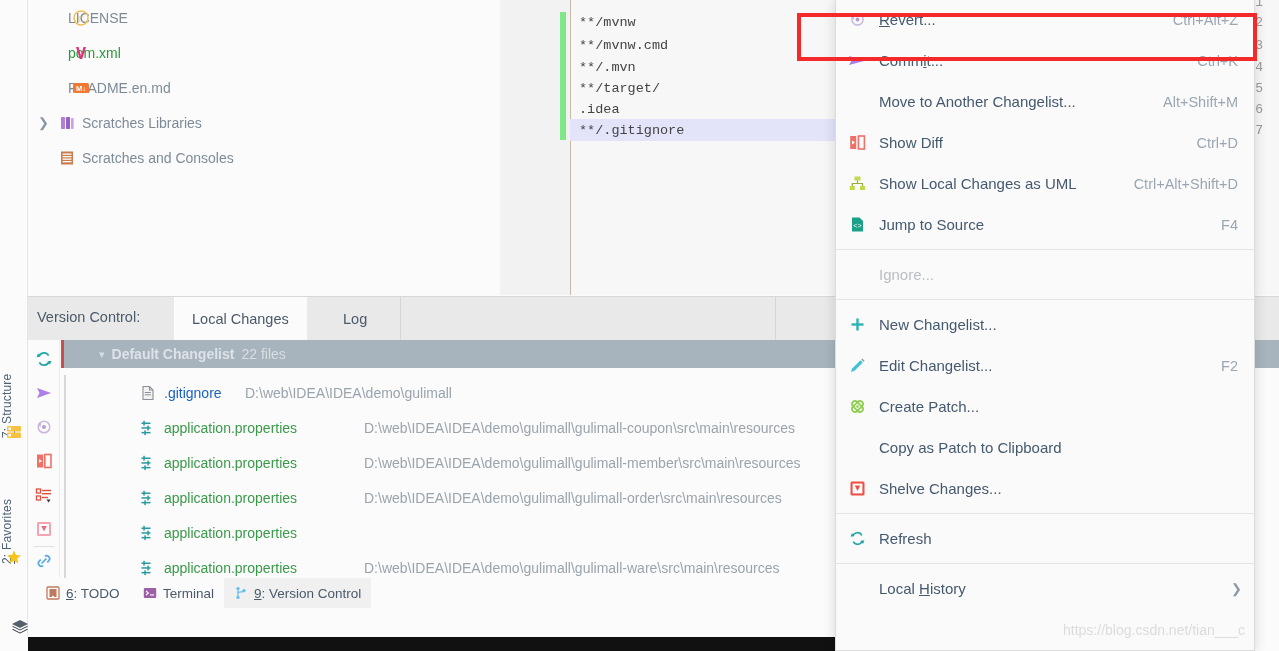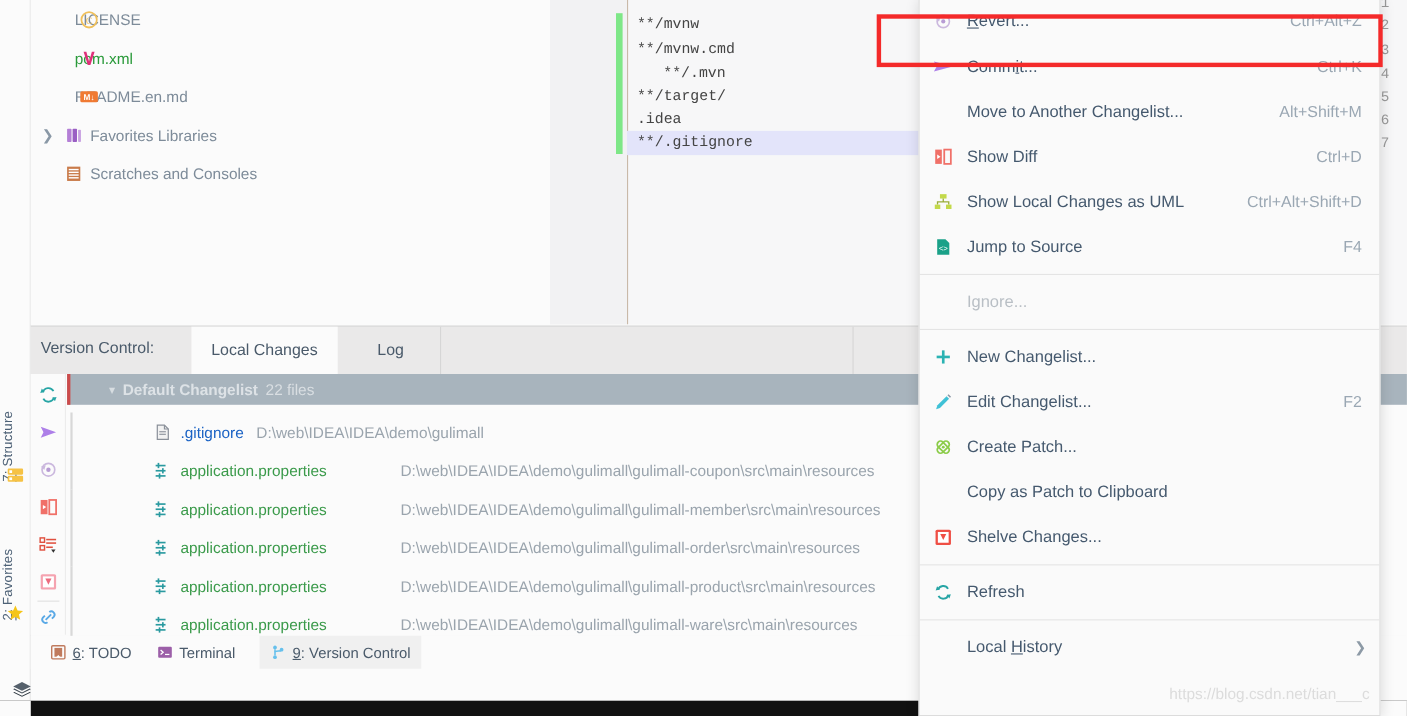--- a/index.html
+++ b/index.html
@@ -239,21 +239,21 @@
     </div>
 
 
     <div class="tree-row indent0">
       <span class="chev" style="left:10px;">❯</span>
       <svg class="ticon" style="left:30px;" viewBox="0 0 18 18">
         <rect x="3" y="3" width="4" height="12" rx="0.7" fill="#b47fd6"></rect>
         <rect x="8" y="3" width="4" height="12" rx="0.7" fill="#9a5fc4"></rect>
         <rect x="13" y="4" width="2.6" height="11" rx="0.7" fill="#c9a3e2"></rect>
       </svg>
-      <span class="tlabel" style="color:#7d8b99;margin-left:28px;">Favorites Libraries</span>
+      <span class="tlabel" style="color:#7d8b99;margin-left:28px;">Scratches Libraries</span>
     </div>
 
     <div class="tree-row indent0">
       <svg class="ticon" style="left:30px;" viewBox="0 0 18 18">
         <rect x="3" y="2.5" width="12" height="13" fill="#c97b4a"></rect>
         <rect x="4.5" y="4.5" width="9" height="1.3" fill="#fff"></rect>
         <rect x="4.5" y="7" width="9" height="1.3" fill="#fff"></rect>
         <rect x="4.5" y="9.5" width="9" height="1.3" fill="#fff"></rect>
         <rect x="4.5" y="12" width="9" height="1.3" fill="#fff"></rect>
       </svg>
@@ -272,21 +272,21 @@
     <div class="gutter-line" style="top:-5px;">11</div>
     <div class="gutter-line" style="top:15px;">12</div>
     <div class="gutter-line" style="top:38px;">13</div>
     <div class="gutter-line" style="top:60px;">14</div>
     <div class="gutter-line" style="top:81px;">15</div>
     <div class="gutter-line" style="top:102px;">16</div>
     <div class="gutter-line" style="top:123px;">17</div>
 
     <div class="code-line" style="top:15px;">**/mvnw</div>
     <div class="code-line" style="top:38px;">**/mvnw.cmd</div>
-    <div class="code-line" style="top:60px;margin-left:24px;">**/.mvn</div>
+    <div class="code-line" style="top:60px;">**/.mvn</div>
     <div class="code-line" style="top:81px;">**/target/</div>
     <div class="code-line" style="top:102px;">.idea</div>
     <div class="code-line" style="top:123px;">**/.gitignore</div>
   </div>
 
   <div class="vc-tabbar">
     <div class="vc-title">Version Control:</div>
     <div class="vc-tab active" style="left:146px;">
       <span>Local Changes</span>
     </div>
@@ -349,21 +349,21 @@
 
     <div class="file-row" style="top:35px;">
       <div class="fleft"></div>
       <svg class="ficon" viewBox="0 0 16 16">
         <path d="M3 1.5 h6.5 L13 5 v9.5 H3 Z" fill="#f2f2f2" stroke="#8a9099" stroke-width="1.1"></path>
         <path d="M9.5 1.5 v3.5 H13" fill="none" stroke="#8a9099" stroke-width="1.1"></path>
         <rect x="4.8" y="7" width="6" height="1" fill="#8a9099"></rect>
         <rect x="4.8" y="9.3" width="6" height="1" fill="#8a9099"></rect>
       </svg>
       <span class="fname mod">.gitignore</span>
-      <span class="fpath" style="left:172px;text-align:right;">D:\web\IDEA\IDEA\demo\gulimall</span>
+      <span class="fpath" style="left:184px;text-align:right;">D:\web\IDEA\IDEA\demo\gulimall</span>
     </div>
 
     <div class="file-row" style="top:70px;">
       <div class="fleft"></div>
       <svg class="ficon" viewBox="0 0 16 16">
         <rect x="1.5" y="2.5" width="9" height="1.5" fill="#2a9aa0"></rect>
         <rect x="1.5" y="7.2" width="9" height="1.5" fill="#2a9aa0"></rect>
         <rect x="1.5" y="11.9" width="9" height="1.5" fill="#2a9aa0"></rect>
         <rect x="3.3" y="0.8" width="1.5" height="4.8" fill="#2a9aa0"></rect>
         <rect x="7.3" y="5.6" width="1.5" height="4.8" fill="#2a9aa0"></rect>
@@ -405,21 +405,20 @@
       <div class="fleft"></div>
       <svg class="ficon" viewBox="0 0 16 16">
         <rect x="1.5" y="2.5" width="9" height="1.5" fill="#2a9aa0"></rect>
         <rect x="1.5" y="7.2" width="9" height="1.5" fill="#2a9aa0"></rect>
         <rect x="1.5" y="11.9" width="9" height="1.5" fill="#2a9aa0"></rect>
         <rect x="3.3" y="0.8" width="1.5" height="4.8" fill="#2a9aa0"></rect>
         <rect x="7.3" y="5.6" width="1.5" height="4.8" fill="#2a9aa0"></rect>
         <rect x="4.3" y="10.3" width="1.5" height="4.8" fill="#2a9aa0"></rect>
       </svg>
       <span class="fname add">application.properties</span>
-      <span class="fpath" style="left:303px;">D:\web\IDEA\IDEA\demo\gulimall\gulimall-product\src\main\resources</span>
     </div>
 
     <div class="file-row" style="top:210px;">
       <div class="fleft"></div>
       <svg class="ficon" viewBox="0 0 16 16">
         <rect x="1.5" y="2.5" width="9" height="1.5" fill="#2a9aa0"></rect>
         <rect x="1.5" y="7.2" width="9" height="1.5" fill="#2a9aa0"></rect>
         <rect x="1.5" y="11.9" width="9" height="1.5" fill="#2a9aa0"></rect>
         <rect x="3.3" y="0.8" width="1.5" height="4.8" fill="#2a9aa0"></rect>
         <rect x="7.3" y="5.6" width="1.5" height="4.8" fill="#2a9aa0"></rect>
@@ -442,21 +441,21 @@
 
     <div class="status-btn" style="left:105px;">
       <svg class="status-icon" viewBox="0 0 14 14">
         <rect x="0.8" y="2" width="12.4" height="10" rx="1" fill="#9c5fa8"></rect>
         <polyline points="3,5 5.3,7 3,9" fill="none" stroke="#fff" stroke-width="1.2"></polyline>
         <rect x="7" y="8.4" width="4" height="1.1" fill="#fff"></rect>
       </svg>
       <span>Terminal</span>
     </div>
 
-    <div class="status-btn active" style="left:208px;">
+    <div class="status-btn active" style="left:196px;">
       <svg class="status-icon" viewBox="0 0 14 14">
         <circle cx="4" cy="2.6" r="1.7" fill="#66c0ec"></circle>
         <circle cx="10" cy="4.6" r="1.7" fill="#66c0ec"></circle>
         <circle cx="4" cy="11.4" r="1.7" fill="#66c0ec"></circle>
         <path d="M4 4.3 V 9.7" stroke="#66c0ec" stroke-width="1.4" fill="none"></path>
         <path d="M4 7 C 4 5.4 8.4 6.2 9.4 5.6" stroke="#66c0ec" stroke-width="1.4" fill="none"></path>
       </svg>
       <span><span class="u">9</span><span>: Version Control</span></span>
     </div>
   </div>

